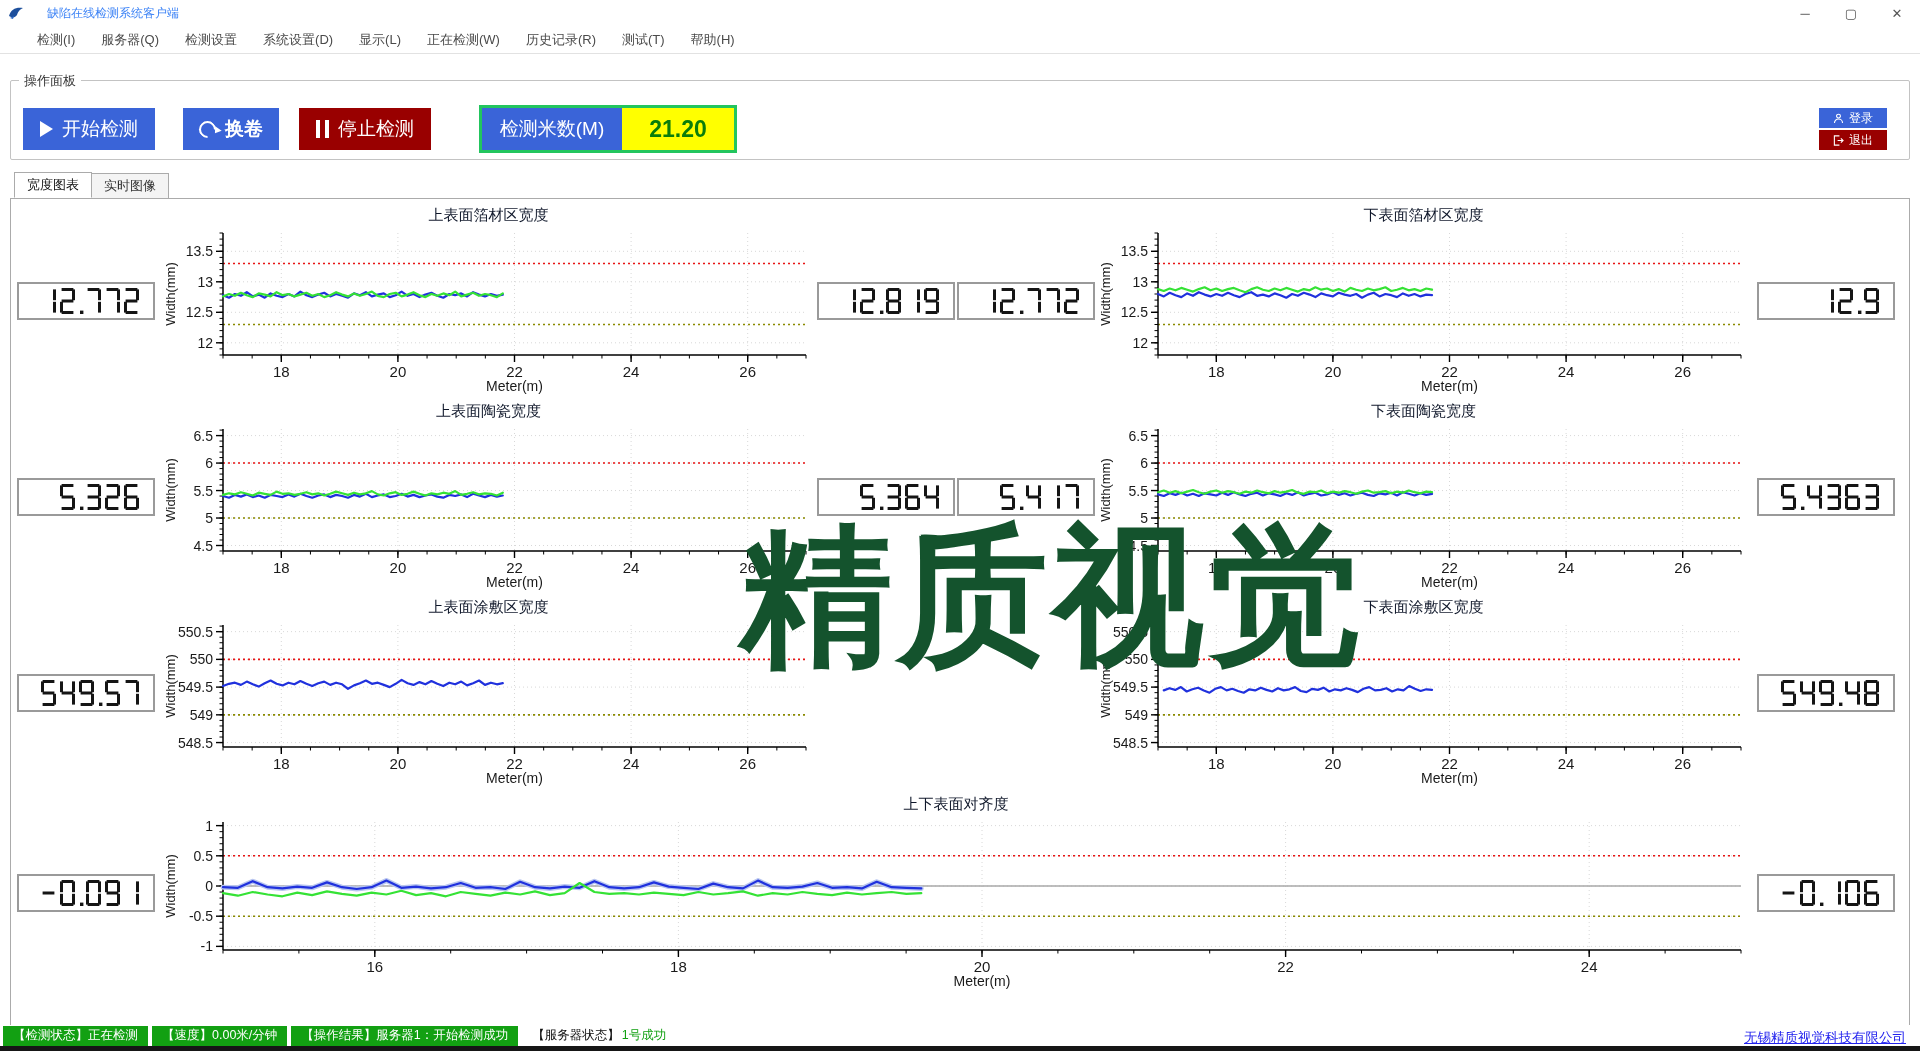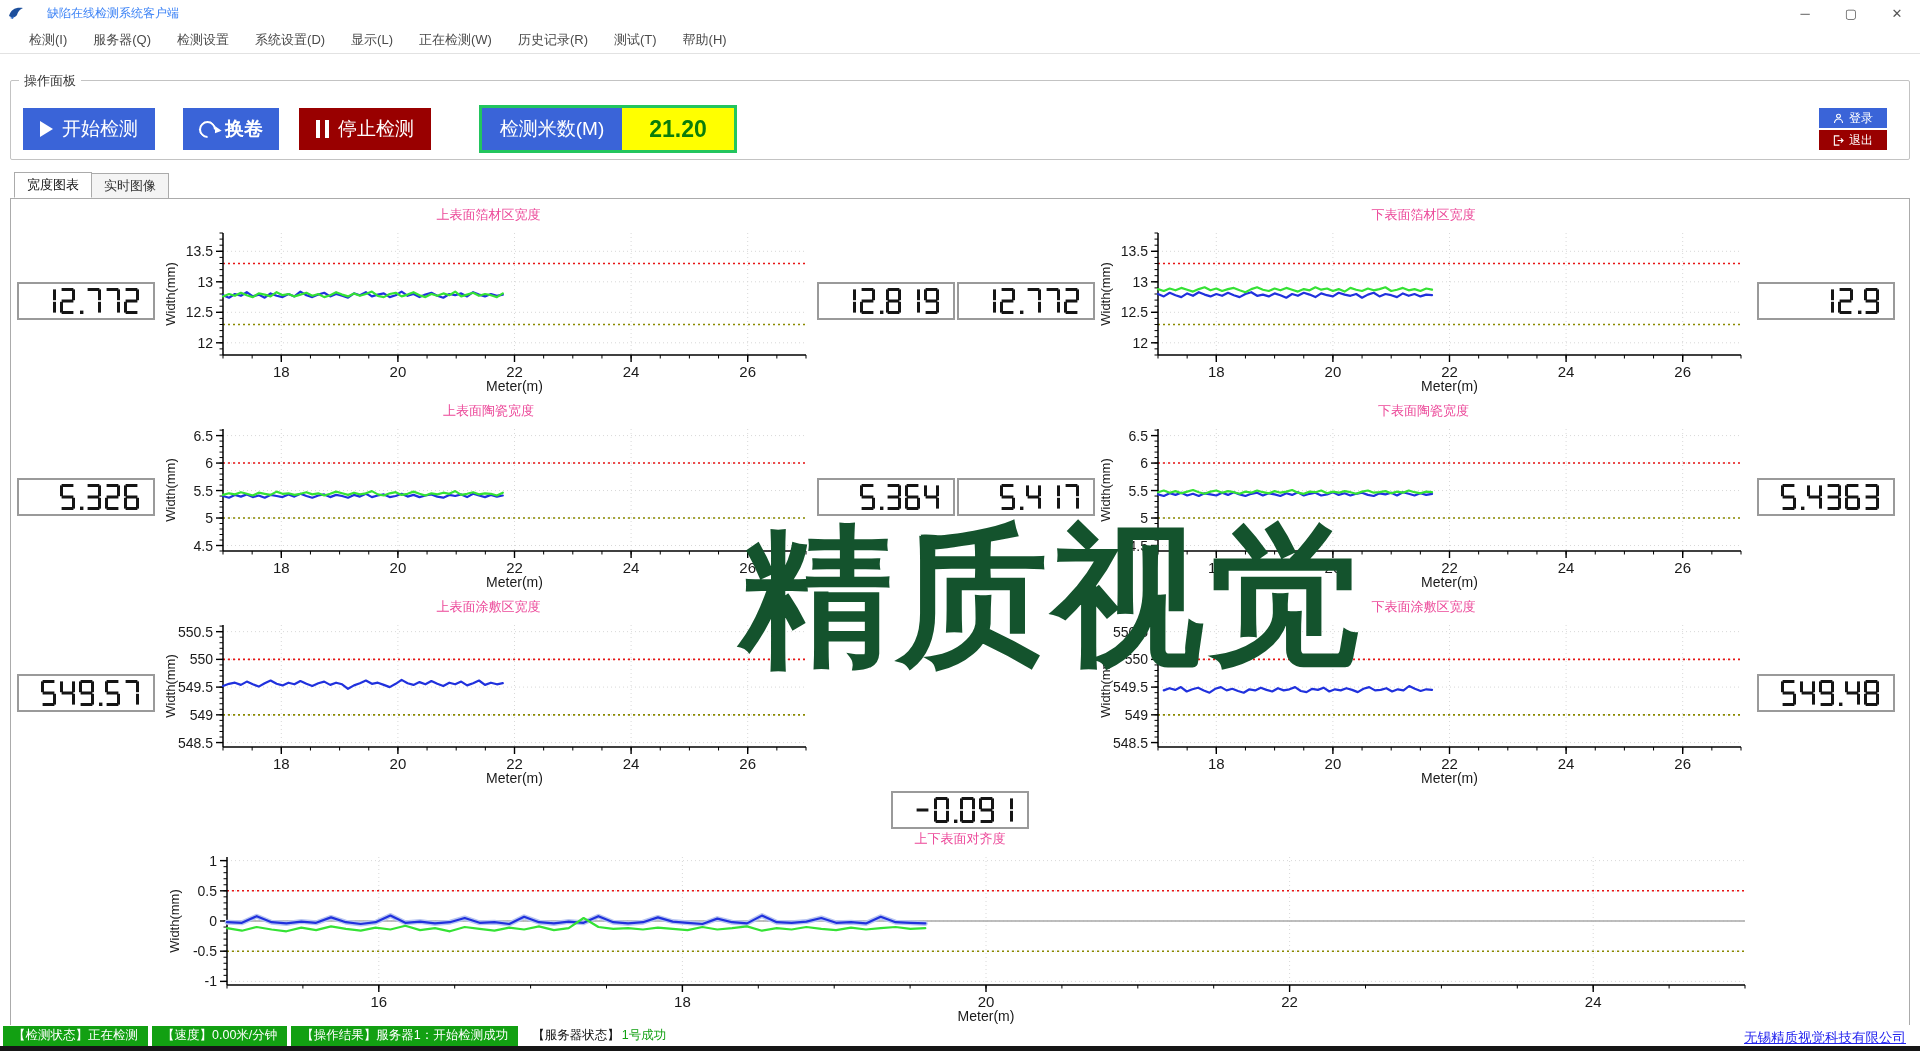--- a/index.html
+++ b/index.html
@@ -6,21 +6,21 @@
   .window{width:1920px;height:1051px;position:relative;background:#fff;overflow:hidden;
           font-family:"Liberation Sans","DejaVu Sans",sans-serif;outline:1px solid #cfcfcf;}
   
   .titlebar{height:26px;display:flex;align-items:center;padding-left:8px;background:#fff;}
   .app-logo{width:17px;height:15px;display:inline-block;}
   .title-text{font-size:12px;color:#3b82f6;margin-left:22px;}
   .win-controls{margin-left:auto;display:flex;height:26px;}
   .win-btn{width:46px;height:26px;display:flex;align-items:center;justify-content:center;
            color:#555;font-size:13px;cursor:default;}
   
-  .menubar{height:27px;display:flex;align-items:center;padding-left:16px;border-bottom:1px solid #e2e2e2;background:#fff;}
+  .menubar{height:27px;display:flex;align-items:center;padding-left:24px;border-bottom:1px solid #e2e2e2;background:#fff;}
   .menu-item{padding:0 13px;font-size:13px;color:#4a4a4a;}
   
   .groupbox{margin:26px 10px 0 10px;height:78px;border:1px solid #c3c3c3;border-radius:2px;position:relative;background:#fff;}
   .groupbox-label{position:absolute;top:-9px;left:8px;background:#fff;padding:0 5px;font-size:13px;color:#333;}
   .panel-row{display:flex;align-items:center;padding:24px 12px 0 12px;}
   .big-btn{height:42px;display:flex;align-items:center;justify-content:center;gap:9px;
            color:#fff;font-size:19px;border:none;cursor:pointer;font-family:inherit;}
   .btn-start{width:132px;background:#3a64d8;margin-right:28px;}
   .btn-roll{width:96px;background:#3a64d8;margin-right:20px;font-weight:bold;}
   .btn-stop{width:132px;background:#990000;margin-right:48px;}
@@ -37,28 +37,28 @@
   .btn-login{background:#3a64d8;}
   .btn-logout{background:#990000;}
   
   .tabs{display:flex;margin:12px 10px 0 14px;position:relative;z-index:3;}
   .tab{height:24px;padding:0 12px;font-size:13px;display:flex;align-items:center;border:1px solid #ababab;cursor:pointer;}
   .tab.active{background:#fff;border-bottom:1px solid #fff;color:#111;}
   .tab.inactive{background:#f4f4f4;border-left:none;color:#333;margin-top:1px;}
   .tab-panel{margin:0 10px;margin-top:-1px;height:822px;border:1px solid #ababab;background:#fff;position:relative;padding-top:4px;}
   
   .chart-row{display:flex;align-items:center;height:196px;}
-  .chart-row.bottom{height:204px;flex-direction:column;}
+  .chart-row.bottom{height:204px;}
   .lcd-slot{width:150px;display:flex;justify-content:center;align-items:center;}
   .lcd-slot.mid{width:140px;}
   .mid-spacer{width:280px;}
   .lcd{width:134px;height:34px;background:#fff;border:2px solid #9a9a9a;display:flex;align-items:center;}
   .chart-cell{width:655px;display:flex;flex-direction:column;}
   .chart-cell.wide{width:1590px;}
-  .chart-title{text-align:center;font-size:13px;color:#ec4899;height:20px;line-height:20px;}
+  .chart-title{text-align:center;font-size:15px;color:#0f172a;height:20px;line-height:20px;}
   
   .watermark{position:absolute;left:740px;top:520px;font-size:152px;line-height:1;color:#14532d;
              font-weight:bold;letter-spacing:4px;z-index:50;pointer-events:none;white-space:nowrap;}
   
   .statusbar{position:absolute;left:0;right:0;bottom:5px;height:21px;display:flex;align-items:center;padding-left:3px;gap:4px;background:#fff;}
   .status-chip{height:20px;display:flex;align-items:center;padding:0 10px;font-size:12.5px;color:#fff;background:#12a012;white-space:nowrap;}
   .status-plain{height:20px;display:flex;align-items:center;padding:0 10px;font-size:12.5px;background:#fff;white-space:nowrap;}
   .status-plain .lbl{color:#111;}
   .status-plain .val{color:#12a012;margin-left:2px;}
   .company-link{position:absolute;right:14px;bottom:4px;font-size:13.5px;color:#2222ee;text-decoration:underline;white-space:nowrap;}

